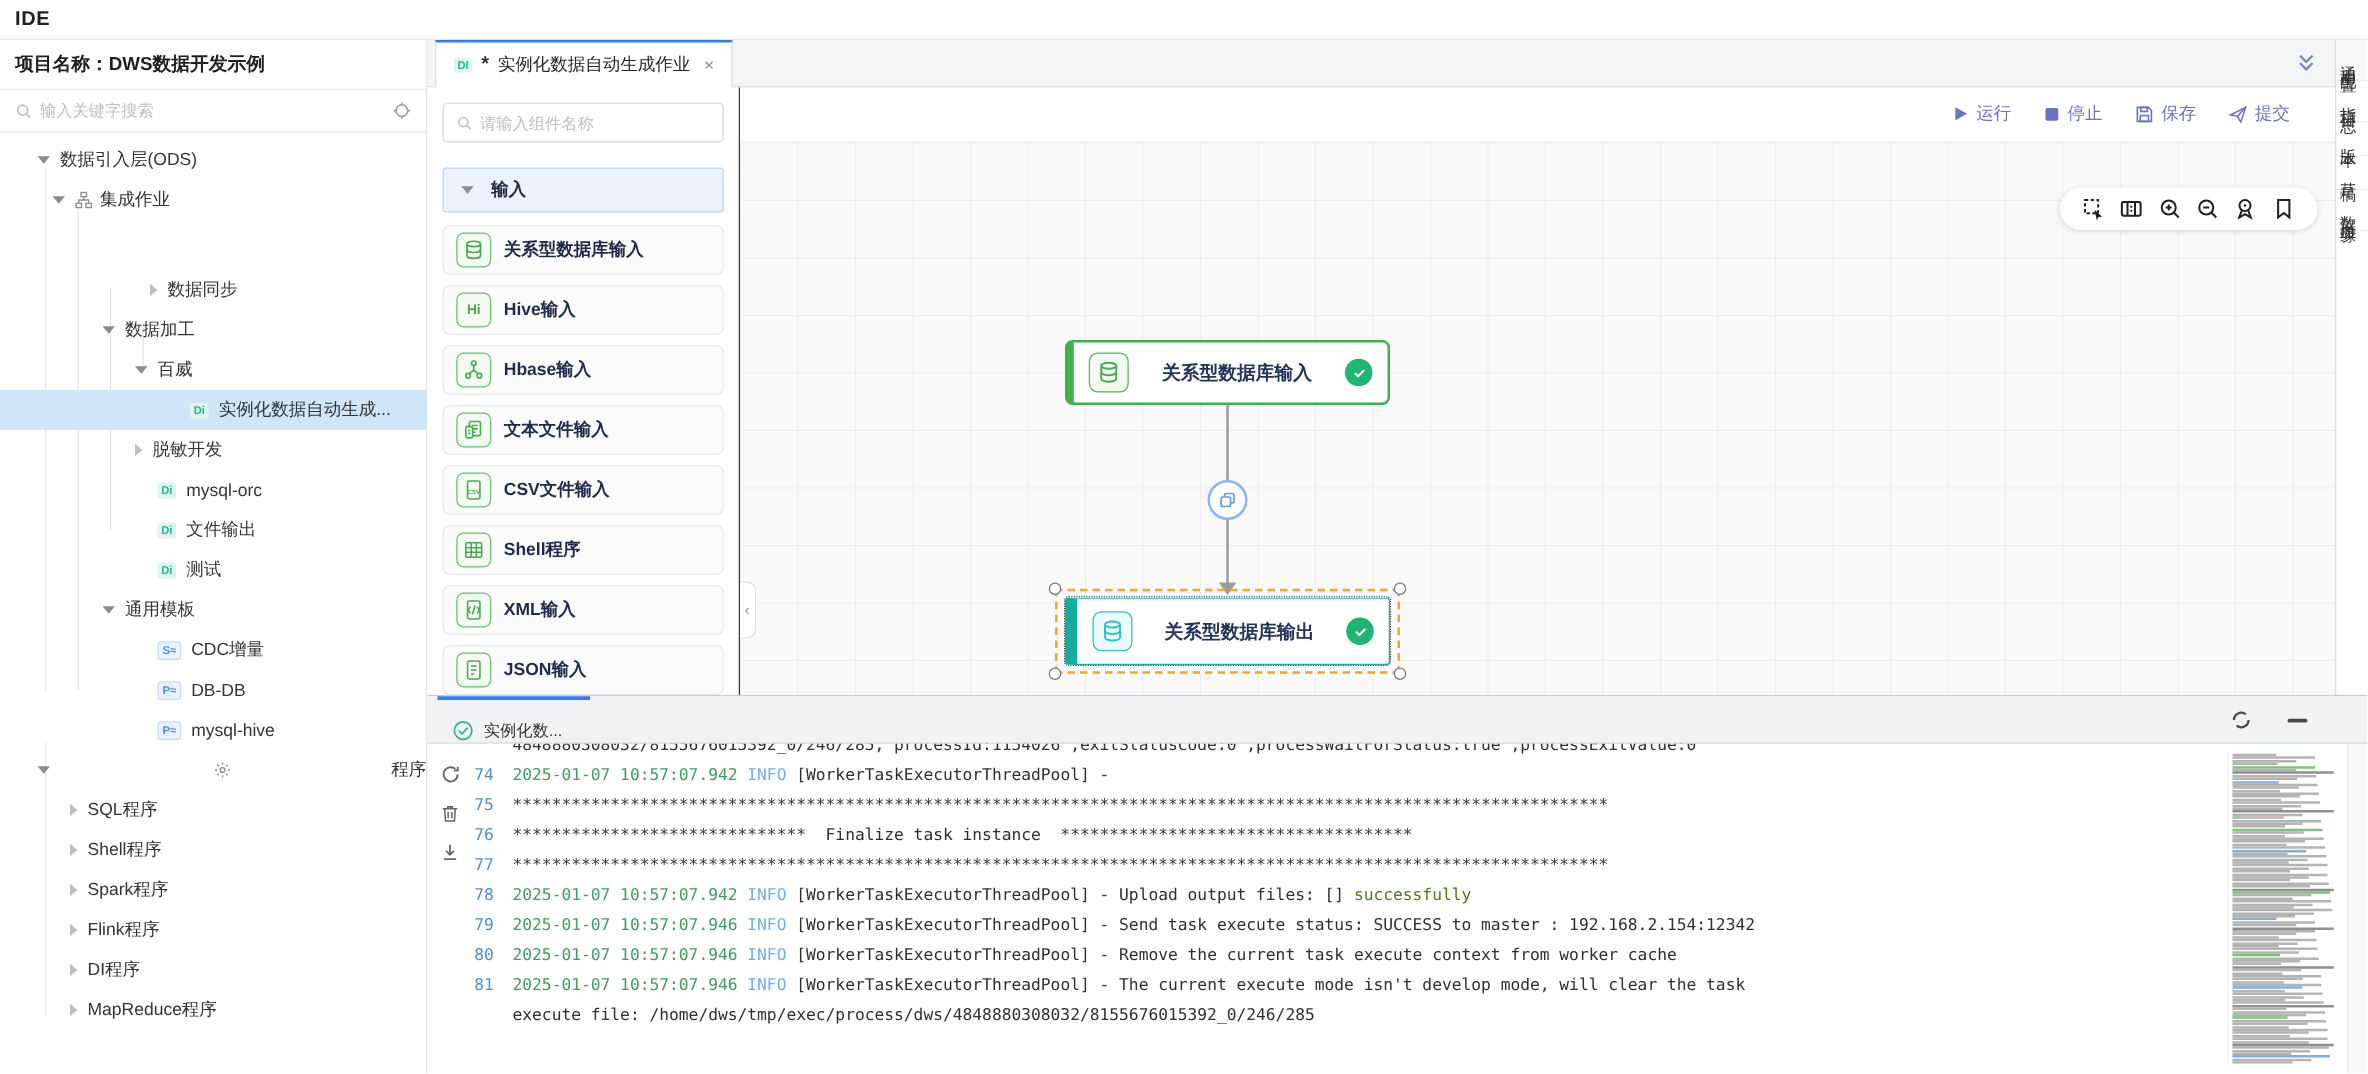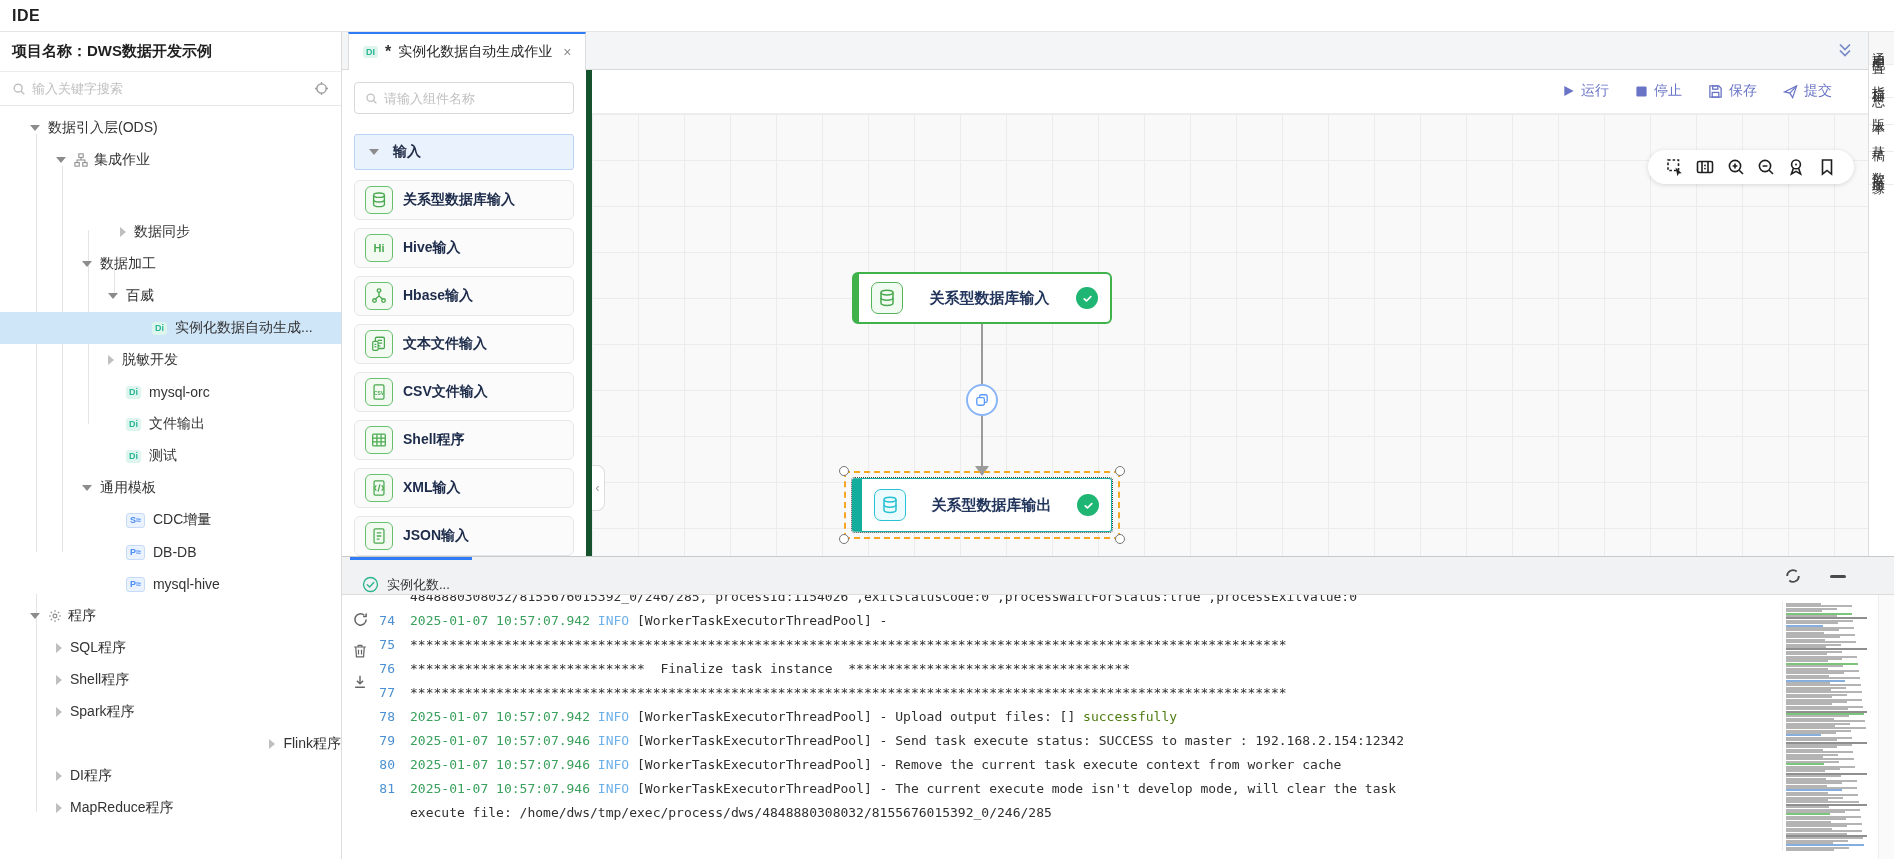--- a/index.html
+++ b/index.html
@@ -42,21 +42,21 @@
   .doc-tab { position:absolute; left:6px; top:0; height:38px; background:#fff; border:1px solid #dcdcdc;
     border-top:2px solid #2f7cf6; border-bottom:none; display:flex; align-items:center; gap:7px; padding:0 14px; }
   .doc-tab .badge-di { background:#def5ee; color:#28b795; font-size:9px; font-weight:bold; border-radius:3px; padding:1px 3px; }
   .doc-tab .dirty { color:#333; font-weight:bold; }
   .doc-tab .title { font-size:14px; color:#262626; }
   .doc-tab .close { color:#8c8c8c; font-size:14px; margin-left:4px; cursor:pointer; }
   .collapse-all { position:absolute; right:14px; top:9px; cursor:pointer; }
 
   
   .palette { position:absolute; left:342px; top:70px; width:250px; height:486px; background:#fff;
-    border-right:6px solid #14532d; overflow:hidden; }
+    border-right:1px solid #14532d; overflow:hidden; }
   .comp-search { margin:12px; height:32px; border:1px solid #d9d9d9; border-radius:4px;
     display:flex; align-items:center; padding:0 10px; color:#bfbfbf; }
   .comp-search input { border:none; outline:none; flex:1; margin-left:6px; font-size:13px; color:#595959; background:transparent; }
   .comp-search input::placeholder { color:#c0c0c0; }
   .sect-hd { margin:20px 12px 10px; height:36px; background:#e9f2fd; border:1px solid #b9d3f2; border-radius:3px;
     display:flex; align-items:center; padding:0 14px; font-weight:bold; font-size:14px; color:#1f2a44; cursor:pointer; }
   .sect-hd .arr { margin-right:14px; }
   .pal-item { margin:0 12px 8px; height:40px; background:#fbfbfc; border:1px solid #e6e6e6; border-radius:6px;
     display:flex; align-items:center; padding:0 10px; gap:10px; cursor:grab; }
   .pal-item .pic { width:28px; height:28px; border:1.5px solid #6abf6e; border-radius:6px; background:#f2faf2;
@@ -149,21 +149,21 @@
     <div class="tree" id="tree">
       <div class="guide" style="left:36px; top:28px; height:418px;"></div>
       <div class="guide" style="left:36px; top:488px; height:218px;"></div>
       <div class="guide" style="left:62px; top:60px; height:386px;"></div>
       <div class="guide" style="left:88px; top:124px; height:194px;"></div>
       <div class="guide" style="left:114px; top:156px; height:32px;"></div>
     <div class="tree-row" style="padding-left: 30px;">
           <span class="arr open"></span>
           <span>数据引入层(ODS)</span>
         </div>
-        <div class="tree-row" style="padding-left: 56px;">
+        <div class="tree-row" style="padding-left: 42px;">
           <span class="arr open"></span>
           <span class="ticon">
             <svg width="14" height="14" viewBox="0 0 16 16" fill="none" stroke="#8c8c8c" stroke-width="1.2">
               <rect x="5.5" y="1" width="5" height="4"></rect>
               <path d="M8 5v3M3.5 11V8h9v3"></path>
               <rect x="1" y="11" width="5" height="4"></rect>
               <rect x="10" y="11" width="5" height="4"></rect>
             </svg>
           </span>
           <span>集成作业</span>
@@ -216,21 +216,21 @@
         <div class="tree-row" style="padding-left: 108px;">
           <span class="arr none"></span>
           <span class="tbadge tpl">P≈</span>
           <span>DB-DB</span>
         </div>
         <div class="tree-row" style="padding-left: 108px;">
           <span class="arr none"></span>
           <span class="tbadge tpl">P≈</span>
           <span>mysql-hive</span>
         </div>
-        <div class="tree-row" style="padding-left: 30px;">
+        <div class="tree-row" style="padding-left: 30px; justify-content: space-between;">
           <span class="arr open"></span>
           <span class="ticon">
             <svg width="14" height="14" viewBox="0 0 16 16" fill="none" stroke="#8c8c8c" stroke-width="1.3">
               <circle cx="8" cy="8" r="2.2"></circle>
               <path d="M8 1.2v2M8 12.8v2M1.2 8h2M12.8 8h2M3.2 3.2l1.4 1.4M11.4 11.4l1.4 1.4M12.8 3.2l-1.4 1.4M4.6 11.4l-1.4 1.4"></path>
             </svg>
           </span>
           <span>程序</span>
         </div>
         <div class="tree-row" style="padding-left: 56px;">
@@ -238,21 +238,21 @@
           <span>SQL程序</span>
         </div>
         <div class="tree-row" style="padding-left: 56px;">
           <span class="arr closed"></span>
           <span>Shell程序</span>
         </div>
         <div class="tree-row" style="padding-left: 56px;">
           <span class="arr closed"></span>
           <span>Spark程序</span>
         </div>
-        <div class="tree-row" style="padding-left: 56px; justify-content: flex-end;">
+        <div class="tree-row" style="padding-left: 56px;">
           <span class="arr closed"></span>
           <span>Flink程序</span>
         </div>
         <div class="tree-row" style="padding-left: 56px;">
           <span class="arr closed"></span>
           <span>DI程序</span>
         </div>
         <div class="tree-row" style="padding-left: 56px;">
           <span class="arr closed"></span>
           <span>MapReduce程序</span>

